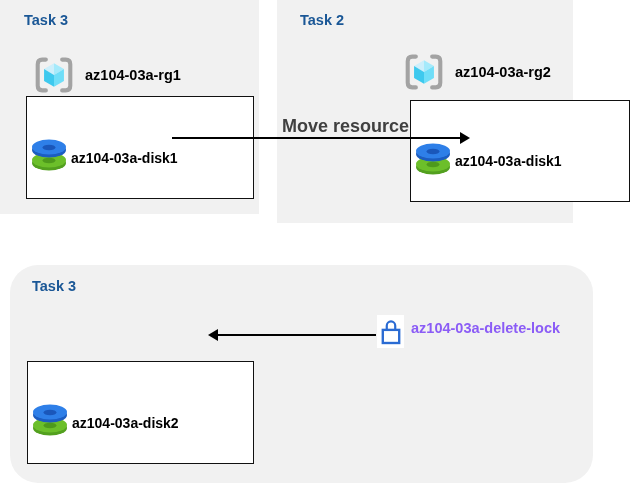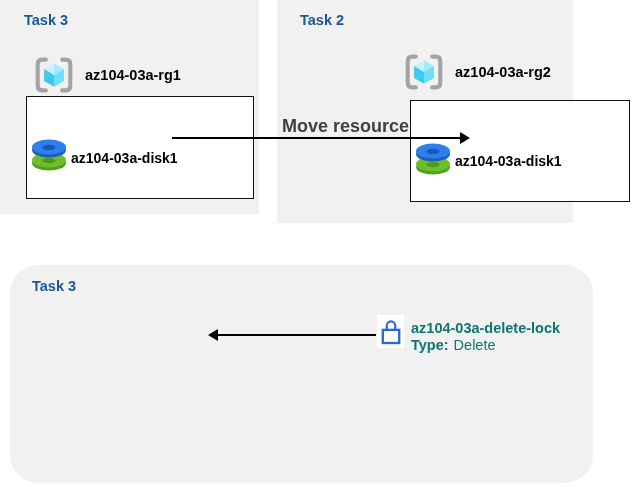--- a/index.html
+++ b/index.html
@@ -32,21 +32,21 @@
   .arrow-line{position:absolute;height:2px;background:#000;}
   #move-arrow-line{left:172px;top:137px;width:290px;}
   #lock-arrow-line{left:218px;top:334px;width:158px;}
   .arrow-head{position:absolute;width:0;height:0;border-top:6px solid transparent;border-bottom:6px solid transparent;}
   #move-arrow-head{left:460px;top:132px;border-left:10px solid #000;}
   #lock-arrow-head{left:208px;top:329px;border-right:10px solid #000;}
   #move-arrow-label{position:absolute;left:282px;top:116px;font-size:18px;font-weight:700;color:#404040;white-space:nowrap;}
 
   #lock-icon-tile{position:absolute;left:377px;top:315px;width:27px;height:33px;background:#ffffff;
     display:flex;align-items:center;justify-content:center;}
-  #lock-text{position:absolute;left:411px;top:320px;font-size:14.5px;color:#0f766e;line-height:16.5px;white-space:nowrap;}
+  #lock-text{position:absolute;left:411px;top:320px;font-size:14.5px;color:#8b5cf6;line-height:16.5px;white-space:nowrap;}
   .lock-name{font-weight:700;}
   .lock-type-label{font-weight:700;}
   .lock-type-value{font-weight:400;margin-left:5px;}
 
   .rg-icon{display:block;}
   .disk-icon{display:block;}
 </style>
 </head>
 <body>
 
@@ -109,30 +109,40 @@
   </section>
 
   <div id="move-arrow-label">Move resource</div>
   <div class="arrow-line" id="move-arrow-line"></div>
   <div class="arrow-head" id="move-arrow-head"></div>
 
   <section class="panel" id="panel-task3">
     <div class="task-title">Task 3</div>
 
 
+    <div class="resource-box" id="box-task3">
+      <svg class="disk-icon" width="44" height="36" viewBox="0 0 44 36">
+        <ellipse cx="22" cy="27" rx="17" ry="7.5" fill="#53a01f"></ellipse>
+        <ellipse cx="22" cy="24" rx="17" ry="7.5" fill="#6cbf2a"></ellipse>
+        <ellipse cx="22" cy="24.5" rx="6.5" ry="2.8" fill="#4e9a1c"></ellipse>
+        <ellipse cx="22" cy="14" rx="17" ry="7.5" fill="#1c5dc0"></ellipse>
+        <ellipse cx="22" cy="11" rx="17" ry="7.5" fill="#2e7fe8"></ellipse>
+        <ellipse cx="22" cy="11.5" rx="6.5" ry="2.8" fill="#1a57ba"></ellipse>
+      </svg>
+      <span class="disk-label">az104-03a-disk2</span>
+    </div>
   </section>
 
   <div class="arrow-line" id="lock-arrow-line"></div>
   <div class="arrow-head" id="lock-arrow-head"></div>
 
   <div id="lock-icon-tile">
     <svg width="22" height="28" viewBox="0 0 26 32">
       <path d="M8 14 V8.5 a5 5 0 0 1 10 0 V14" fill="none" stroke="#2a6bd3" stroke-width="2.6"></path>
       <rect x="3.3" y="13.5" width="19.4" height="15.5" fill="#ffffff" stroke="#2a6bd3" stroke-width="2.8"></rect>
     </svg>
   </div>
 
   <div id="lock-text">
     <div class="lock-name">az104-03a-delete-lock</div>
-    <div><span class="lock-type-label">Type:</span><span class="lock-type-value">Delete</span></div>
   </div>
 
 </div>
 
 </body></html>

